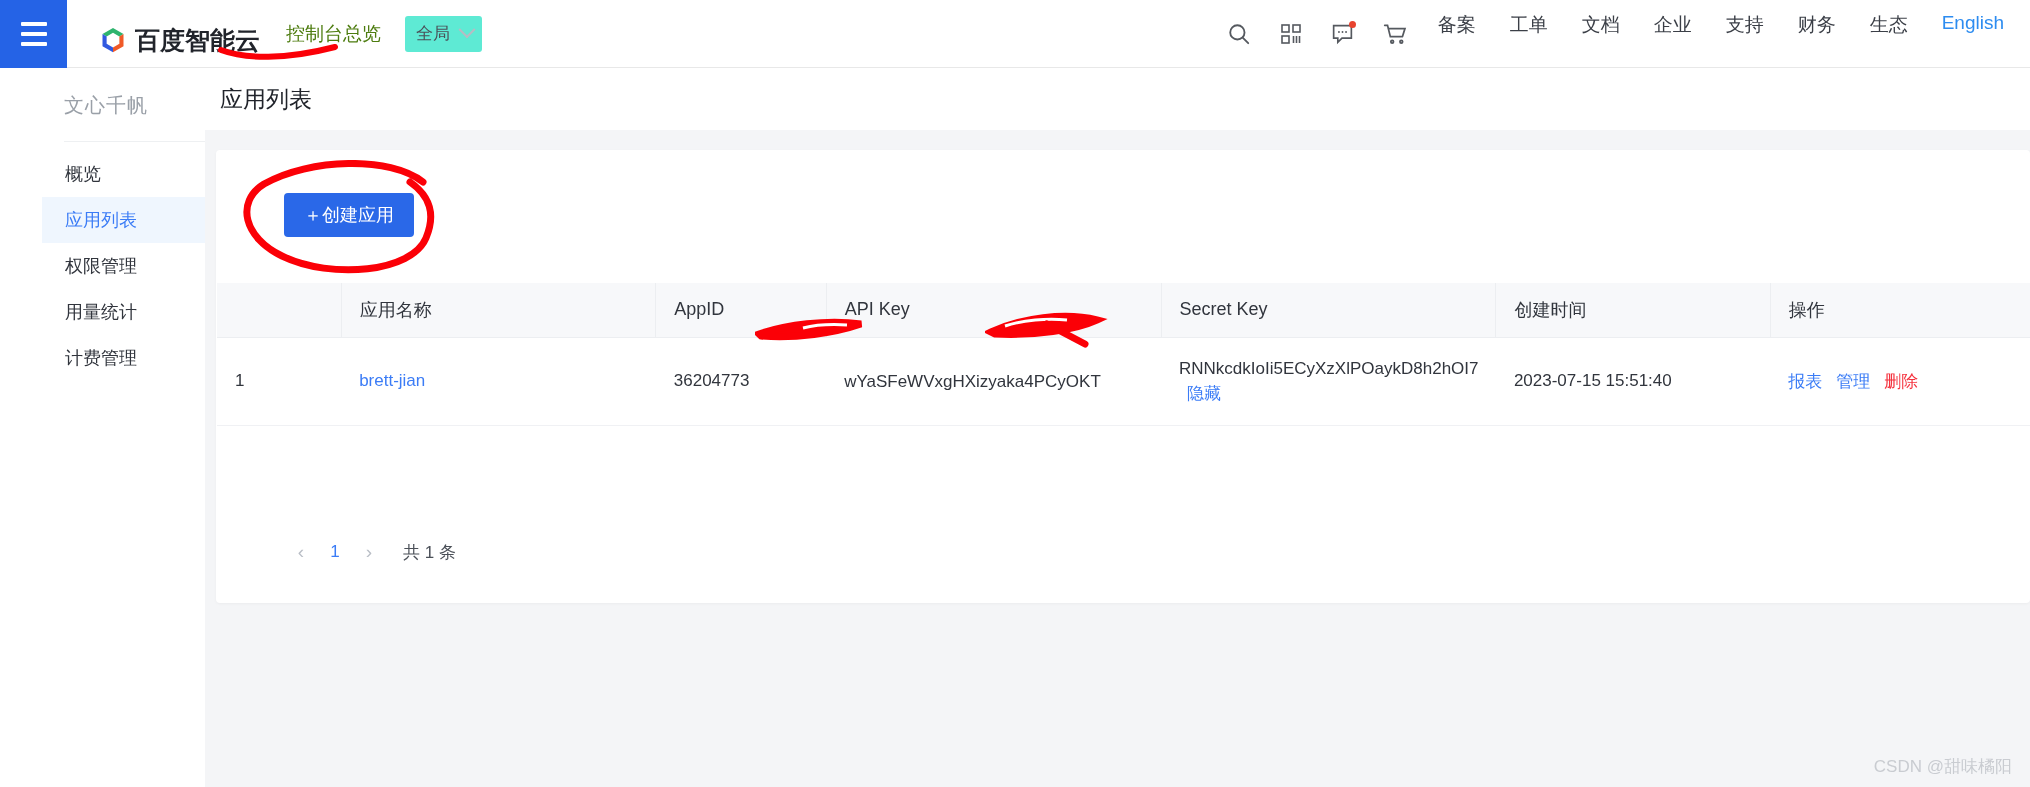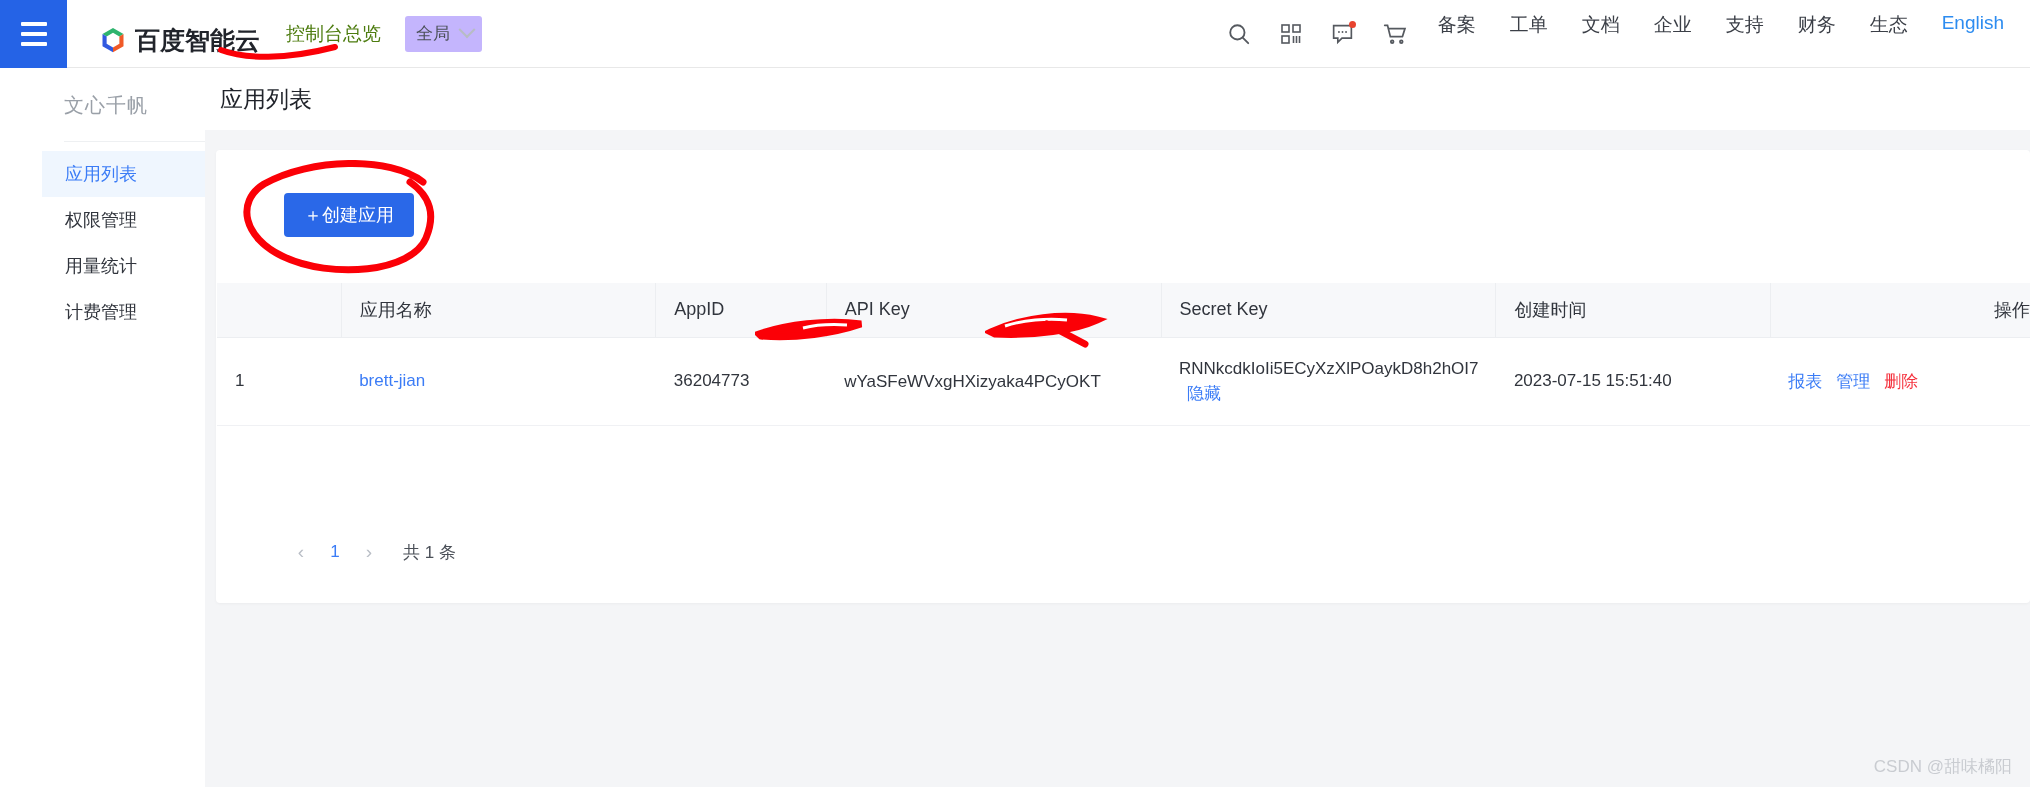--- a/index.html
+++ b/index.html
@@ -27,21 +27,21 @@
   .brand { display: flex; align-items: center; margin-left: 31px; flex: 0 0 auto; margin-top: 13px; }
   .brand-logo { width: 30px; height: 30px; flex: 0 0 auto; }
   .brand-text {
     font-size: 25px; font-weight: bold; color: #21242b; margin-left: 7px;
     letter-spacing: 0px; white-space: nowrap;
   }
   .console-link {
     margin-left: 26px; font-size: 19px; color: #4d7c0f; white-space: nowrap; cursor: pointer;
   }
   .region-select {
-    margin-left: 24px; width: 77px; height: 36px; background: #c4b5fd;
+    margin-left: 24px; width: 77px; height: 36px; background: #5eead4;
     border-radius: 3px; display: flex; align-items: center; justify-content: space-between;
     padding: 0 9px 0 11px; cursor: pointer; flex: 0 0 auto;
   }
   .region-select .label { font-size: 17px; color: #4b5058; }
   .chev { width: 12px; height: 12px; border-right: 2px solid #b7bcc4; border-bottom: 2px solid #b7bcc4;
           transform: rotate(45deg) translate(-3px,-3px); }
 
   .header-spacer { flex: 1 1 auto; }
 
   .header-right { display: flex; align-items: flex-start; gap: 0; padding-right: 22px; }
@@ -89,21 +89,21 @@
   }
 
   
   .tbl-wrap { position: absolute; left: 1px; top: 133px; width: 1813px; }
   table.apps { width: 1813px; border-collapse: collapse; table-layout: fixed; }
   table.apps thead th {
     background: #f7f8fa; height: 54px; font-weight: normal; font-size: 18px;
     color: #31353d; text-align: left; padding-left: 18px;
     border-right: 1px solid #eceef1; border-bottom: 1px solid #eceef1;
   }
-  table.apps thead th:last-child { border-right: none; text-align: right; }
+  table.apps thead th:last-child { border-right: none; }
   table.apps tbody td {
     height: 88px; font-size: 17px; color: #31353d; text-align: left;
     padding-left: 18px; vertical-align: middle;
     border-bottom: 1px solid #f0f1f4;
   }
   .col-idx   { width: 86px; }
   .col-name  { width: 218px; }
   .col-appid { width: 118px; }
   .col-api   { width: 232px; }
   .col-secret{ width: 232px; }
@@ -216,20 +216,23 @@
     <div class="hlink">财务</div>
     <div class="hlink">生态</div>
     <div class="hlink en">English</div>
   </div>
 </div>
 
 <div class="sidebar">
   <div class="sb-title">文心千帆</div>
   <div class="sb-divider"></div>
   <div class="sb-list">
+    <div class="sb-item">
+      <span>概览</span>
+    </div>
     <div class="sb-item active">
       <span>应用列表</span>
     </div>
     <div class="sb-item">
       <span>权限管理</span>
     </div>
     <div class="sb-item">
       <span>用量统计</span>
     </div>
     <div class="sb-item">

